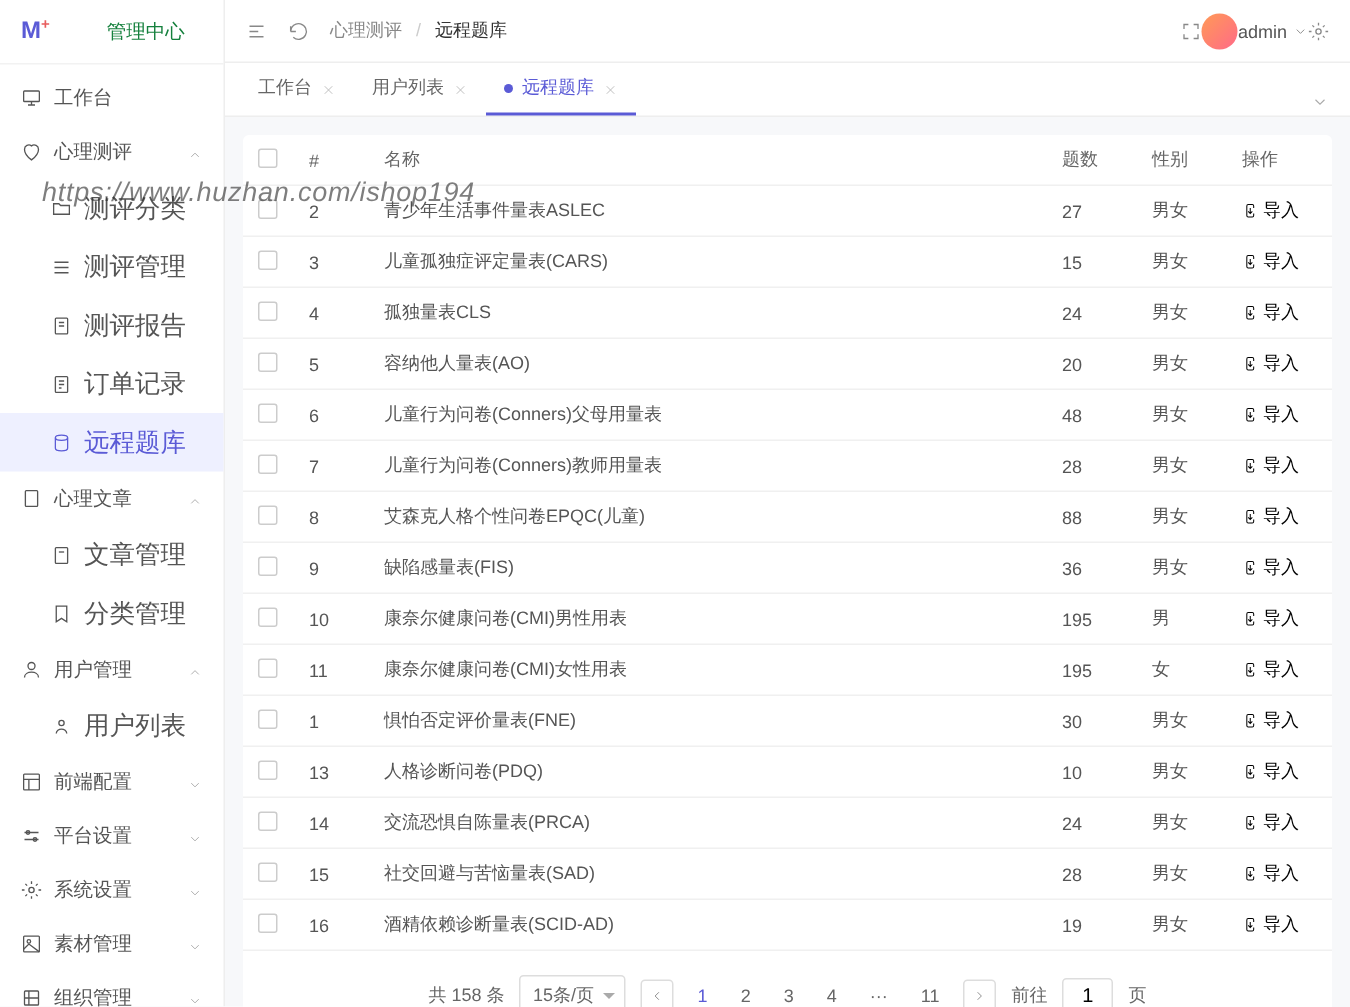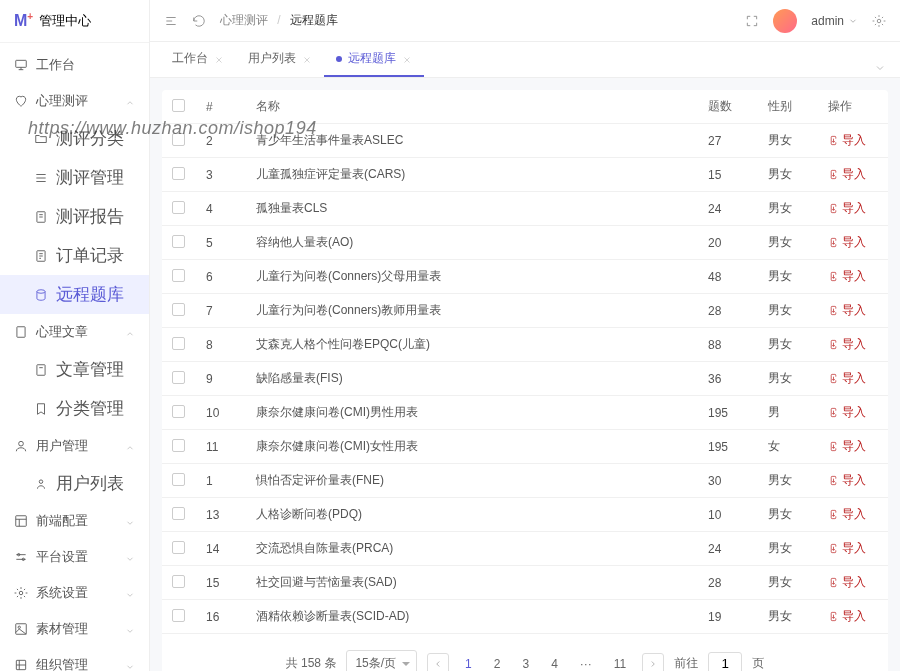--- a/index.html
+++ b/index.html
@@ -2,37 +2,37 @@
 <html><head>
 <meta charset="utf-8">
 <style>
 * { margin: 0; padding: 0; box-sizing: border-box; }
 body { font-family: -apple-system, BlinkMacSystemFont, "Segoe UI", "PingFang SC", "Microsoft YaHei", sans-serif; font-size: 13px; color: #606266; background: #fff; }
 .app { display: flex; width: 900px; height: 671px; overflow: hidden; }
 .sidebar { width: 150px; border-right: 1px solid #eee; display: flex; flex-direction: column; }
 .logo-row { display: flex; align-items: center; padding: 12px 14px; border-bottom: 1px solid #f2f2f2; gap: 6px; }
 .logo-mark { font-weight: 900; font-size: 16px; color: #5b5bd6; }
 .logo-sup { color: #e85d5d; font-size: 10px; position: relative; top: -6px; }
-.logo-text { font-size: 13px; color: #000000; }
+.logo-text { font-size: 13px; color: #15803d; margin-left: 32px; }
 .menu { flex: 1; overflow-y: auto; padding-top: 4px; }
 .menu-item { display: flex; align-items: center; padding: 9px 14px; cursor: pointer; gap: 8px; color: #555; }
 .menu-sub { display: flex; align-items: center; padding: 8px 14px 8px 34px; cursor: pointer; gap: 8px; color: #555; font-size: 17px; }
 .menu-sub.active { background: #eef0ff; color: #5b5bd6; }
 .menu-icon, .sub-icon { width: 14px; height: 14px; display: inline-flex; align-items: center; justify-content: center; }
 .menu-icon svg, .sub-icon svg { width: 14px; height: 14px; stroke: currentColor; fill: none; stroke-width: 1.5; }
 .menu-chevron { margin-left: auto; width: 10px; height: 10px; }
 .menu-chevron svg { width: 10px; height: 10px; stroke: #aaa; fill: none; stroke-width: 1.5; }
 .main { flex: 1; display: flex; flex-direction: column; background: #f7f8fa; }
 .topbar { height: 42px; background: #fff; border-bottom: 1px solid #eee; display: flex; align-items: center; padding: 0 14px; gap: 14px; }
 .topbar .ico { width: 14px; height: 14px; cursor: pointer; color: #888; }
 .topbar .ico svg { width: 14px; height: 14px; stroke: currentColor; fill: none; stroke-width: 1.5; }
 .crumb { color: #888; font-size: 12px; }
 .crumb .sep { margin: 0 6px; color: #ccc; }
 .crumb .cur { color: #333; }
-.topbar-right { margin-left: auto; display: flex; align-items: center; gap: 14px; }
+.topbar-right { margin-left: auto; display: flex; align-items: center; }
 .avatar { width: 24px; height: 24px; border-radius: 50%; background: linear-gradient(135deg, #ff9a56, #ff6a88); }
 .user-name { font-size: 12px; color: #555; display: flex; align-items: center; gap: 4px; }
 .tabsbar { height: 36px; background: #fff; display: flex; align-items: flex-end; padding: 0 10px; border-bottom: 1px solid #eee; position: relative; }
 .tab { display: flex; align-items: center; padding: 8px 12px; font-size: 12px; color: #666; cursor: pointer; gap: 6px; border-bottom: 2px solid transparent; }
 .tab.active { color: #5b5bd6; border-bottom-color: #5b5bd6; }
 .tab .dot { width: 6px; height: 6px; border-radius: 50%; background: #5b5bd6; }
 .tab-close { width: 10px; height: 10px; color: #bbb; }
 .tab-close svg { width: 10px; height: 10px; stroke: currentColor; stroke-width: 1.5; }
 .tab-chevron { position: absolute; right: 14px; color: #aaa; }
 .content-wrap { flex: 1; padding: 12px; overflow: auto; }
@@ -40,21 +40,21 @@
 .tbl { width: 100%; border-collapse: collapse; table-layout: fixed; }
 .tbl th, .tbl td { text-align: left; padding: 8px 10px; font-size: 12px; border-bottom: 1px solid #f0f0f0; color: #555; white-space: nowrap; overflow: hidden; text-overflow: ellipsis; }
 .tbl th { color: #666; font-weight: 500; }
 .col-chk { width: 34px; }
 .col-idx { width: 50px; }
 .col-name {}
 .col-num { width: 60px; }
 .col-gender { width: 60px; }
 .col-act { width: 70px; }
 .chk { width: 13px; height: 13px; border: 1px solid #ccc; border-radius: 2px; display: inline-block; }
-.act-link { color: #b91c1c; cursor: pointer; display: inline-flex; align-items: center; gap: 3px; }
+.act-link { color: #000000; cursor: pointer; display: inline-flex; align-items: center; gap: 3px; }
 .act-link svg { width: 11px; height: 11px; stroke: currentColor; fill: none; stroke-width: 1.5; }
 .pager { display: flex; align-items: center; justify-content: center; gap: 10px; padding: 16px 0; font-size: 12px; color: #666; }
 .pager .sel { border: 1px solid #ddd; border-radius: 3px; padding: 4px 20px 4px 8px; position: relative; cursor: pointer; }
 .pager .sel::after { content: ""; position: absolute; right: 6px; top: 50%; width: 0; height: 0; border-left: 4px solid transparent; border-right: 4px solid transparent; border-top: 4px solid #aaa; transform: translateY(-50%); }
 .pager .pg-btn { width: 22px; height: 22px; border: 1px solid #ddd; border-radius: 3px; display: inline-flex; align-items: center; justify-content: center; cursor: pointer; background: #fff; }
 .pager .pg-btn svg { width: 10px; height: 10px; stroke: #888; fill: none; stroke-width: 1.5; }
 .pager .pg-num { padding: 3px 6px; cursor: pointer; }
 .pager .pg-num.active { color: #5b5bd6; }
 .pager .goto-input { width: 34px; border: 1px solid #ddd; border-radius: 3px; padding: 3px 6px; text-align: center; }
 .watermark { position: absolute; top: 118px; left: 28px; font-size: 18px; color: rgba(40,40,40,0.6); font-family: Arial, sans-serif; pointer-events: none; z-index: 99; letter-spacing: 0.5px; font-style: italic; }

